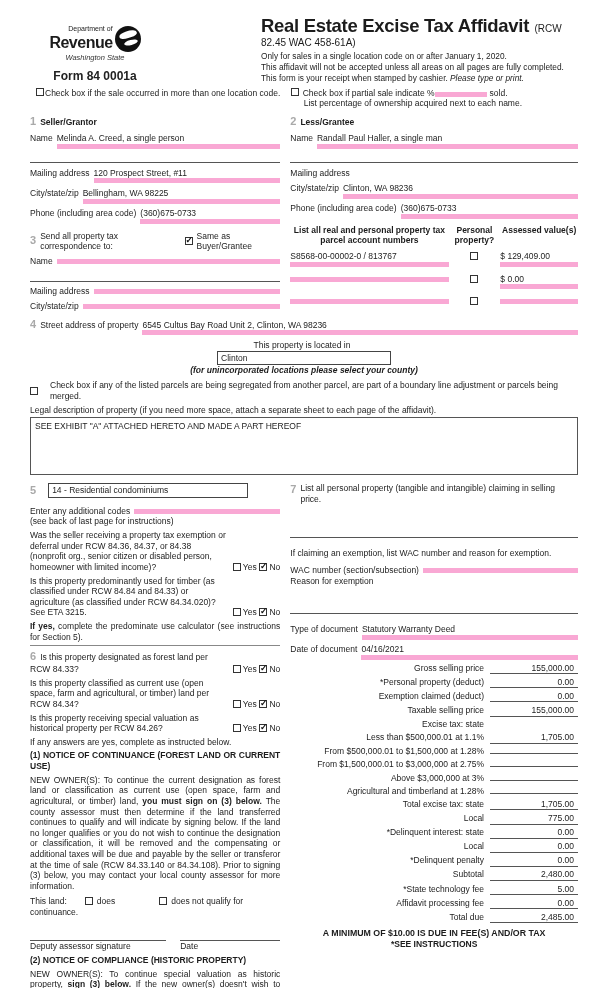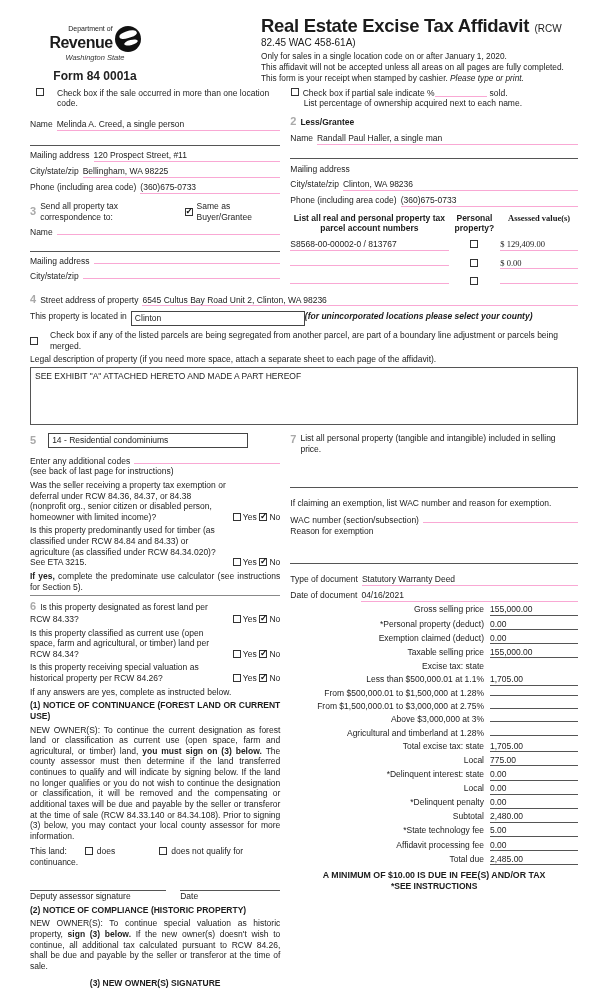--- a/index.html
+++ b/index.html
@@ -24,21 +24,21 @@
   .swirl:after { content:""; position:absolute; left:9px; top:14px; width:14px; height:5px; background:#fff; border-radius:50%; transform:rotate(-15deg); }
   .formnum { font-size:12px; font-weight:bold; margin-top:6px; color:#222; }
   .hdr-divider { width:1px; background:#333; margin:0 10px; }
   .hdr-right { flex:1; padding-top:4px; }
   .title { font-size:18.5px; font-weight:bold; letter-spacing:-0.3px; display:inline; }
   .title-suffix { font-size:10px; display:inline; margin-left:3px; }
   .hdr-line { font-size:8.3px; margin-top:1px; }
 
   
   .row { display:flex; align-items:baseline; }
-  .fill { border-bottom:1px solid #f9a8d4; }
+  .fill { border-bottom:5px solid #f9a8d4; }
   .grow { flex:1; }
   .cb { width:8px; height:8px; border:1px solid #333; display:inline-block; vertical-align:-1px; position:relative; background:#fff; flex:none; }
   .cb .mk { position:absolute; left:0px; top:-3px; font-size:9px; font-weight:bold; color:#111; }
   .secnum { color:#a9a9a9; font-weight:bold; font-size:11px; margin-right:4px; }
   .b { font-weight:bold; }
   .i { font-style:italic; }
   hr.rule { border:none; border-top:1px solid #888; margin:3px 0; }
 
   .topcbs { display:flex; margin:2px 0 6px 6px; }
   .topcb-l { width:47%; }
@@ -50,35 +50,35 @@
 
   .lab { margin-right:4px; white-space:nowrap; }
   .frow { display:flex; align-items:baseline; margin-top:4.5px; }
   .blankline { border-bottom:1px solid #555; height:10px; margin-top:4.5px; }
 
   
   .ptable-h { display:flex; font-weight:bold; text-align:center; margin-top:6px; }
   .ptable-r { display:flex; align-items:baseline; margin-top:5px; }
   .pt-c1 { width:55%; }
   .pt-c2 { width:18%; text-align:center; }
-  .pt-c3 { width:27%;font-family:Liberation Serif, serif; }
+  .pt-c3 { width:27%; }
 
   .boxed { border:1px solid #444; padding:1px 3px; display:inline-block; background:#fff; }
   .legalbox { border:1px solid #555; height:58px; padding:3px 4px; margin-top:2px; }
 
   .q { display:flex; align-items:flex-end; margin-top:3px; }
   .q .qt { flex:1; padding-right:6px; }
   .yn { white-space:nowrap; flex:none; }
 
   .para { margin-top:3px; text-align:justify; }
 
   
   .taxrow { display:flex; align-items:baseline; margin-top:2.5px; }
   .taxlab { flex:1; text-align:right; padding-right:6px; white-space:nowrap; }
-  .taxval { width:88px; border-bottom:1px solid #555; padding-right:4px; flex:none; }
+  .taxval { width:88px; border-bottom:1px solid #555; text-align:right; padding-right:4px; flex:none; }
   .taxval.nol { border-bottom:none; }
   .sigline { border-bottom:1px solid #555; height:12px; }
 </style>
 </head>
 <body>
 
 <div class="page">
 
   <div class="hdr">
     <div class="hdr-left">
@@ -104,35 +104,36 @@
       </div>
       <div class="hdr-line">
         <span>This form is your receipt when stamped by cashier. </span><span class="i">Please type or print.</span>
       </div>
     </div>
   </div>
 
   <div class="topcbs">
     <div class="topcb-l row" style="align-items:flex-start;">
       <span class="cb"></span>
-      <span style="margin-left:13px;">Check box if the sale occurred in more than one location code.</span>
+      <span style="margin-left:1px;">Check box if the sale occurred in more than one location code.</span>
     </div>
     <div class="topcb-r">
       <div class="row" style="align-items:flex-start;">
         <span class="cb"></span>
         <span style="margin-left:4px;">Check box if partial sale indicate %</span>
         <span class="fill" style="width:52px; height:9px;"></span>
         <span style="margin-left:3px;">sold.</span>
       </div>
       <div style="margin-left:13px;">List percentage of ownership acquired next to each name.</div>
     </div>
   </div>
 
   <div class="cols">
     <div class="lcol">
+      <div><span class="secnum">1</span><span class="b">Seller/Grantor</span></div>
       <div class="frow">
           <span class="lab">Name</span>
           <span class="fill grow">Melinda A. Creed, a single person</span>
         </div>
       <div class="blankline"></div>
       <div class="frow">
           <span class="lab">Mailing address</span>
           <span class="fill grow">120 Prospect Street, #11</span>
         </div>
       <div class="frow">
@@ -220,21 +221,21 @@
       </div>
     </div>
   </div>
 
   <div style="margin-top:6px;">
     <div class="frow" style="margin-top:0;">
       <span class="secnum">4</span>
       <span class="lab">Street address of property</span>
       <span class="fill grow">6545 Cultus Bay Road Unit 2, Clinton, WA 98236</span>
     </div>
-    <div class="frow" style="align-items:flex-start;">
+    <div class="frow" style="align-items:center;flex-direction:column;">
       <span class="lab">This property is located in</span>
       <span class="boxed" style="width:174px;">Clinton</span>
       <span class="b i" style="margin-left:0;">(for unincorporated locations please select your county)</span>
     </div>
     <div class="frow" style="align-items:center;">
       <span class="cb"></span>
       <span style="margin-left:12px;">Check box if any of the listed parcels are being segregated from another parcel, are part of a boundary line adjustment or parcels being merged.</span>
     </div>
     <div style="margin-top:3px;">Legal description of property (if you need more space, attach a separate sheet to each page of the affidavit).</div>
     <div class="legalbox">SEE EXHIBIT "A" ATTACHED HERETO AND MADE A PART HEREOF</div>
@@ -302,21 +303,21 @@
       <div class="para b">(2) NOTICE OF COMPLIANCE (HISTORIC PROPERTY)</div>
       <div class="para"><span>NEW OWNER(S): To continue special valuation as historic property, </span><span class="b">sign (3) below.</span><span> If the new owner(s) doesn't wish to continue, all additional tax calculated pursuant to RCW 84.26, shall be due and payable by the seller or transferor at the time of sale.</span></div>
 
       <div class="b" style="text-align:center; margin-top:6px;">(3) NEW OWNER(S) SIGNATURE</div>
 
     </div>
 
     <div class="rcol">
       <div class="row" style="align-items:flex-start;">
         <span class="secnum">7</span>
-        <span>List all personal property (tangible and intangible) included in selling price.</span>
+        <span>List all personal property (tangible and intangible) claiming in selling price.</span>
       </div>
       <div class="blankline" style="margin-top:24px;"></div>
       <div style="margin-top:10px;">If claiming an exemption, list WAC number and reason for exemption.</div>
       <div class="frow" style="margin-top:6px;">
         <span class="lab">WAC number (section/subsection)</span>
         <span class="fill grow"></span>
       </div>
       <div>Reason for exemption</div>
       <div class="blankline" style="margin-top:18px;"></div>
 

